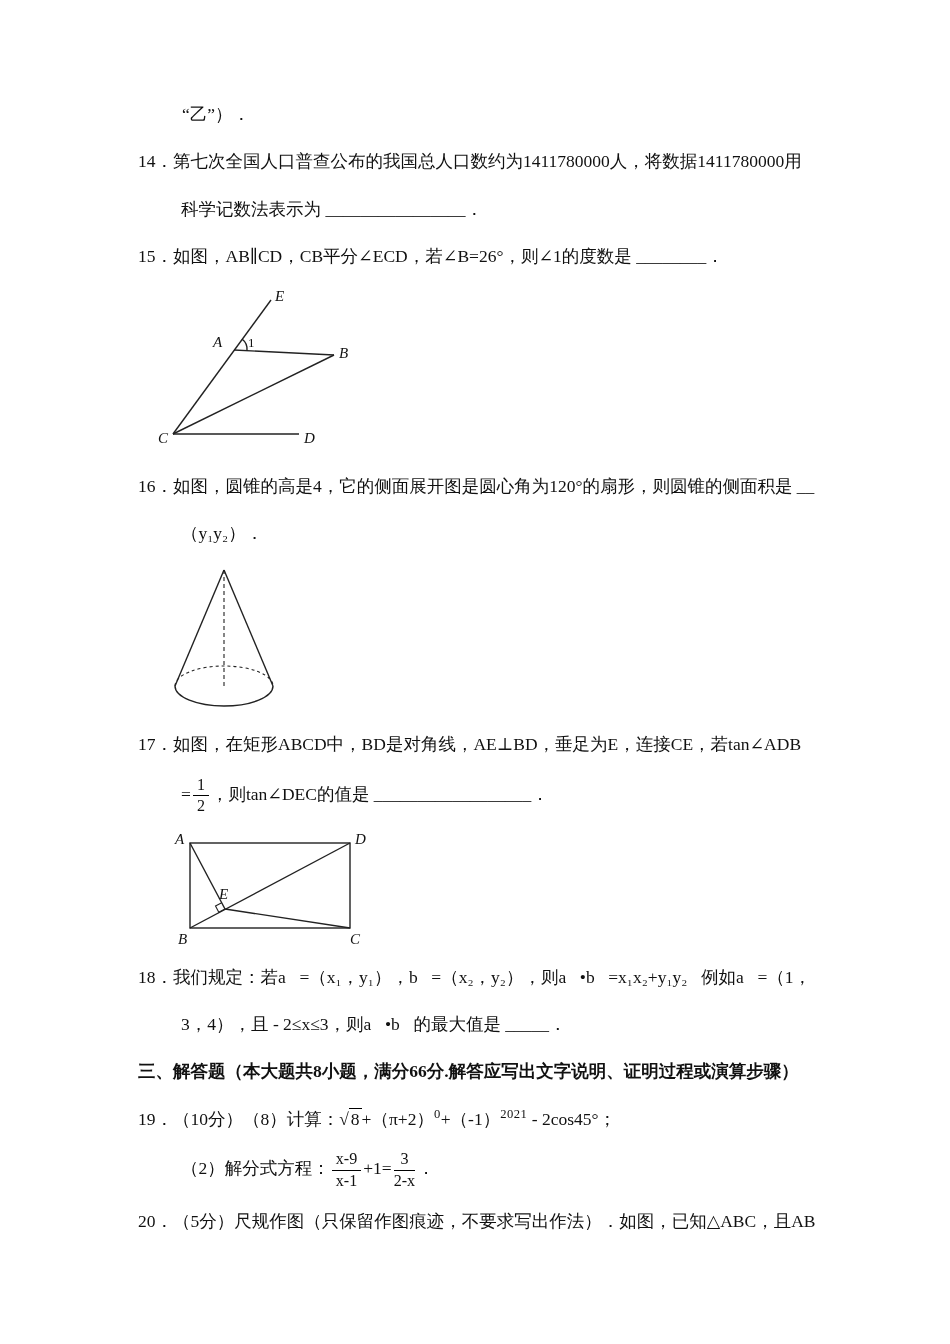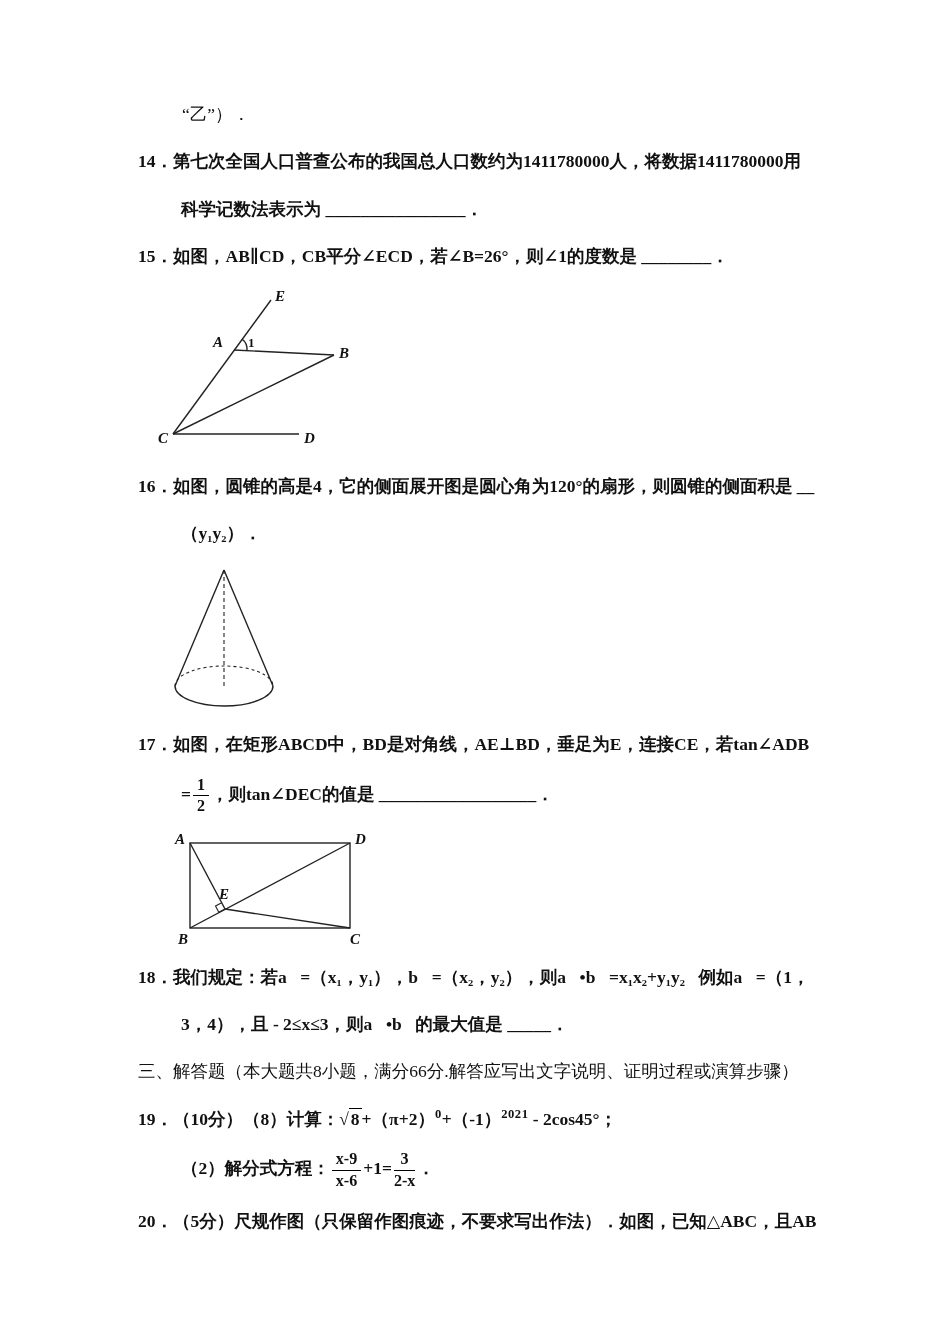--- a/index.html
+++ b/index.html
@@ -10,22 +10,22 @@
     padding: 98px 112px 40px 138px;
     background: #ffffff;
     color: #111111;
     font-family: "Liberation Serif", "DejaVu Serif", serif;
     font-size: 17.5px;
     overflow: hidden;
   }
   p.qline { margin: 0 0 15px 0; line-height: 1.85; }
   p.cont  { margin-left: 43px; }
   p.first-cont { margin-left: 44px; }
-  .qblock { margin-bottom: 6px; font-weight: bold; }
-  .bold { font-weight: normal; }
+  .qblock { margin-bottom: 6px; }
+  .bold { font-weight: bold; }
 
   .fig { display: block; margin: 4px 0 14px 20px; }
   .fig16 { margin-left: 28px; }
   .fig17 { margin-left: 34px; }
 
   .frac {
     display: inline-block;
     vertical-align: middle;
     text-align: center;
     line-height: 1.15;
@@ -116,21 +116,21 @@
     <p class="qline cont">3，4），且 - 2≤x≤3，则a⃗•b⃗的最大值是 _____．</p>
   </div>
 
   <p class="qline bold">三、解答题（本大题共8小题，满分66分.解答应写出文字说明、证明过程或演算步骤）</p>
 
   <div class="qblock">
     <p class="qline">
       <span>19．（10分）（8）计算：</span><span class="radical"><span>√</span><span class="radicand">8</span></span><span>+（π+2）</span><sup class="exp">0</sup><span>+（-1）</span><sup class="exp">2021</sup><span> - 2cos45°；</span>
     </p>
     <p class="qline cont">
-      <span>（2）解分式方程：</span><span class="frac"><span class="num">x-9</span><span class="den">x-6</span></span><span>+1=</span><span class="frac"><span class="num">3</span><span class="den">2-x</span></span><span>．</span>
+      <span>（2）解分式方程：</span><span class="frac"><span class="num">x-9</span><span class="den">x-1</span></span><span>+1=</span><span class="frac"><span class="num">3</span><span class="den">2-x</span></span><span>．</span>
     </p>
   </div>
 
   <div class="qblock">
     <p class="qline">20．（5分）尺规作图（只保留作图痕迹，不要求写出作法）．如图，已知△ABC，且AB</p>
   </div>
 
 </div>
 
 </body></html>

